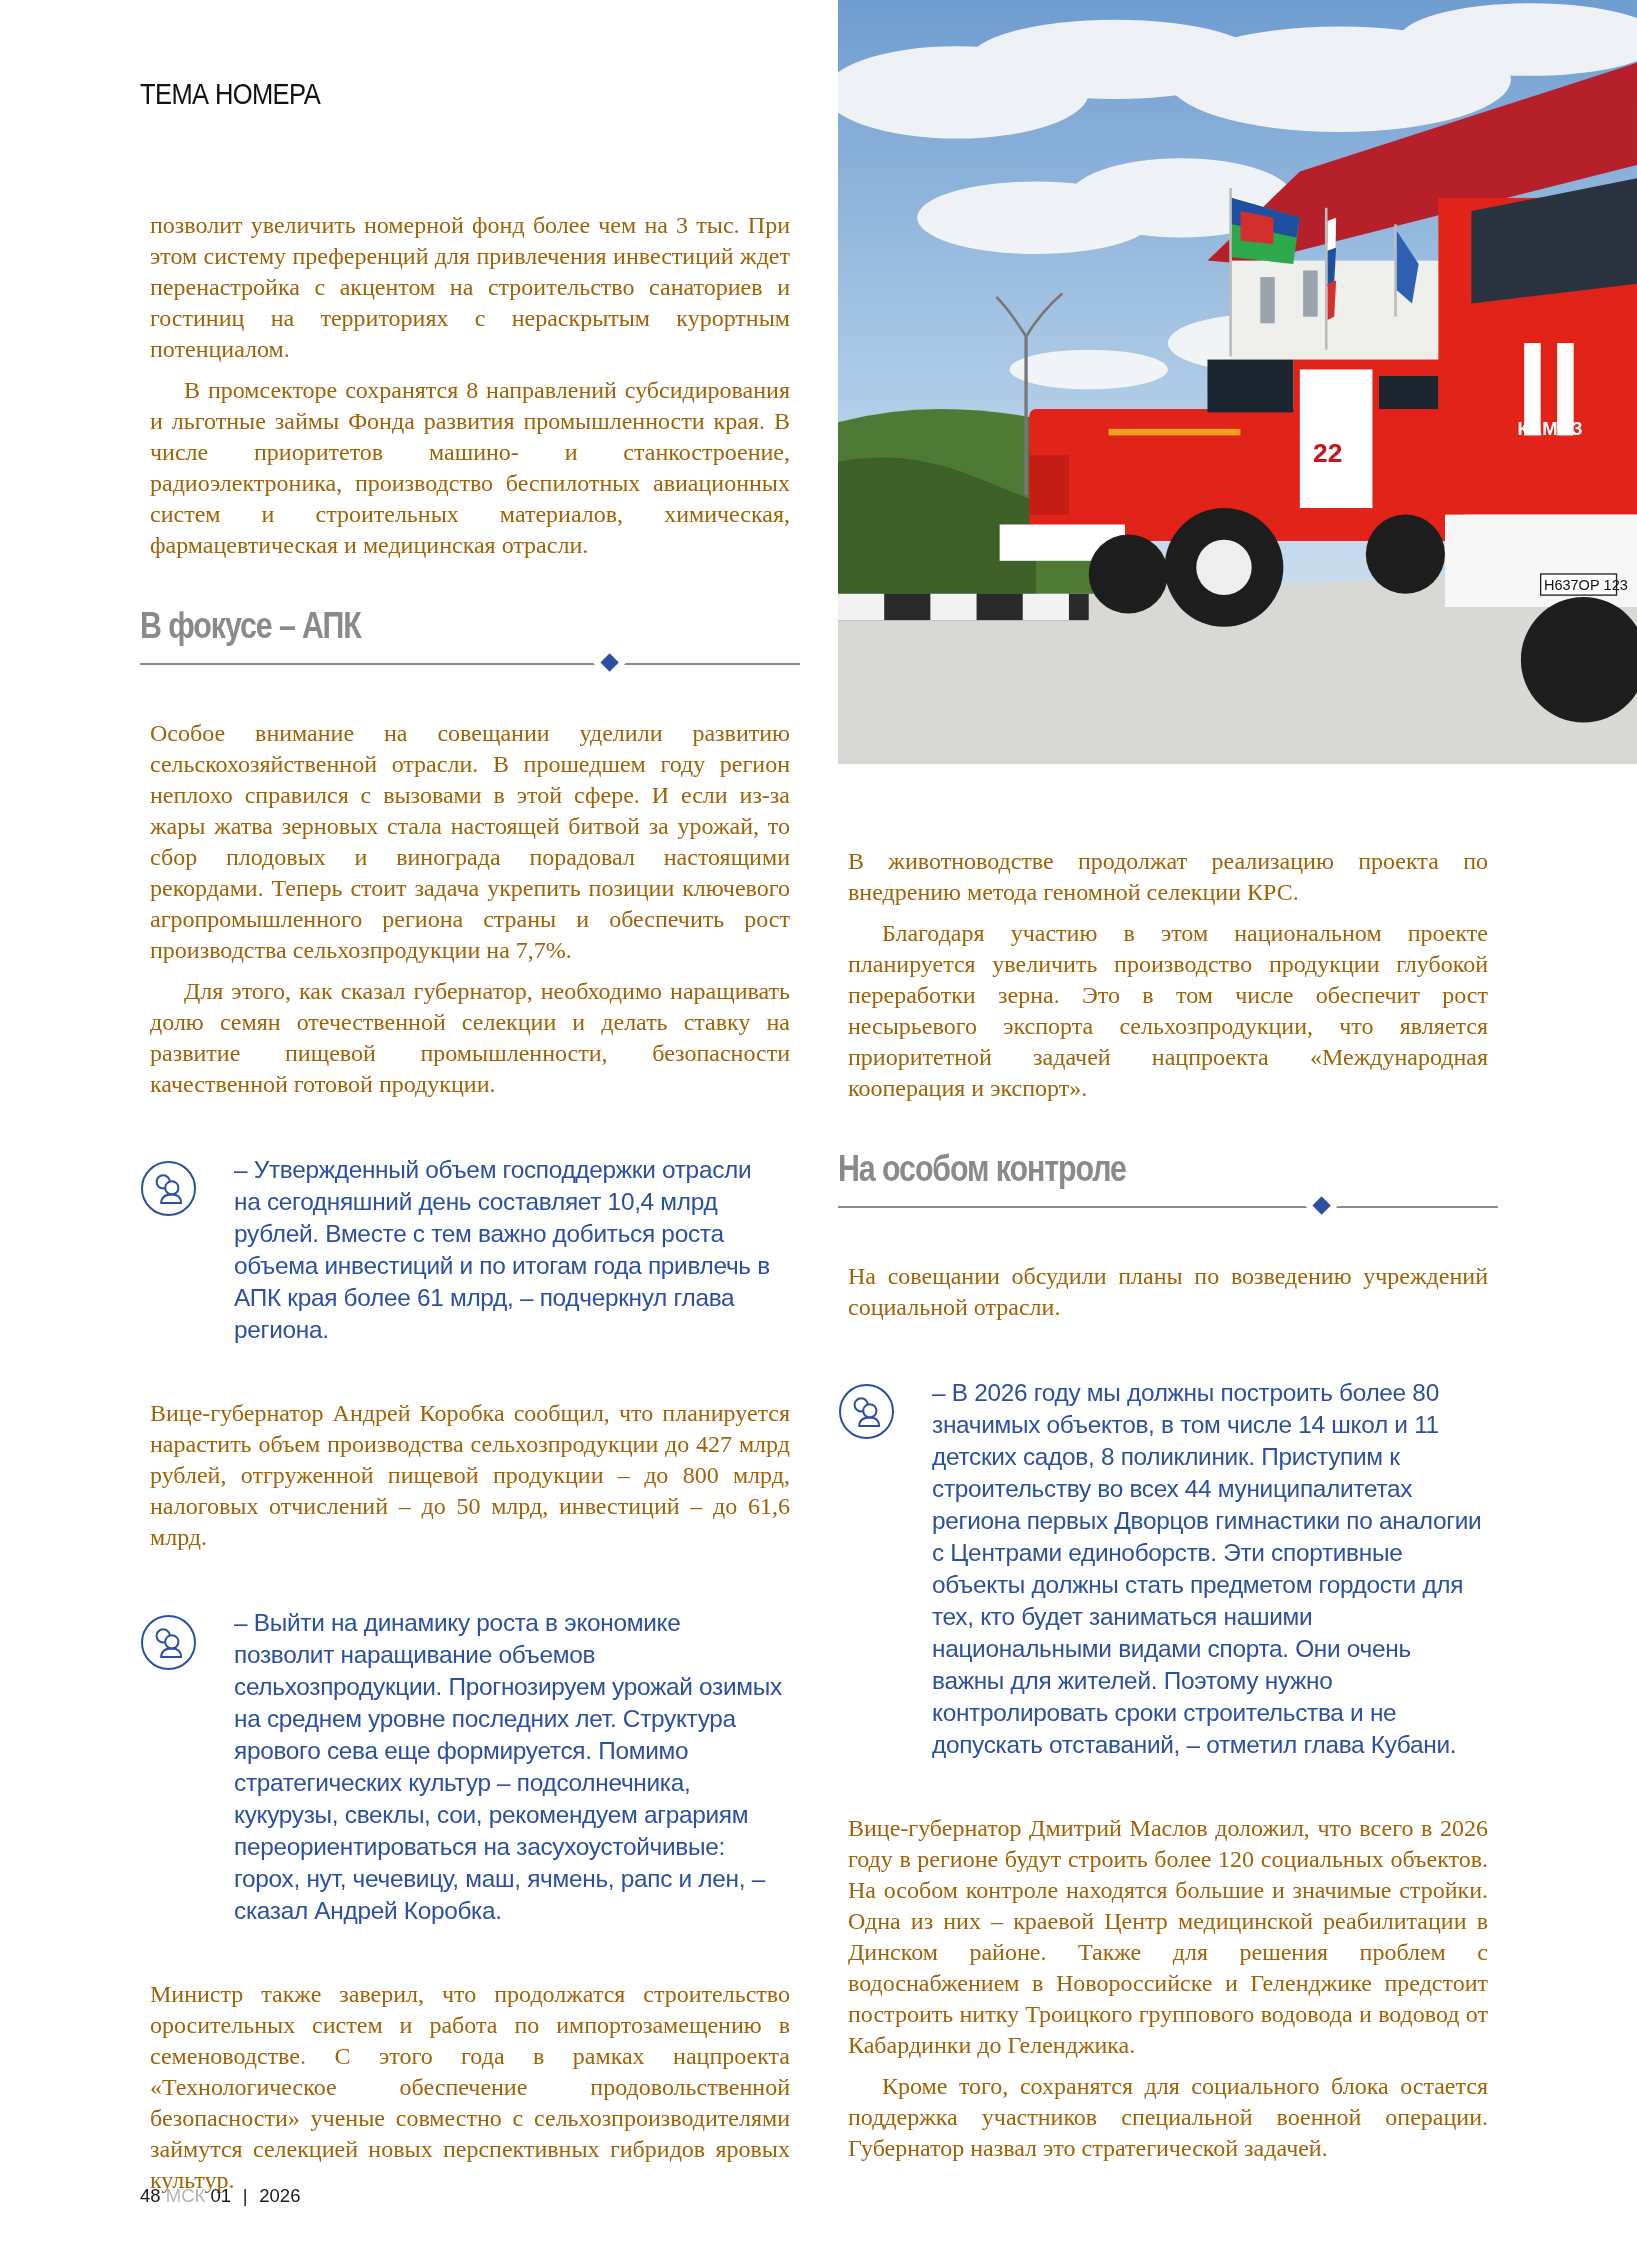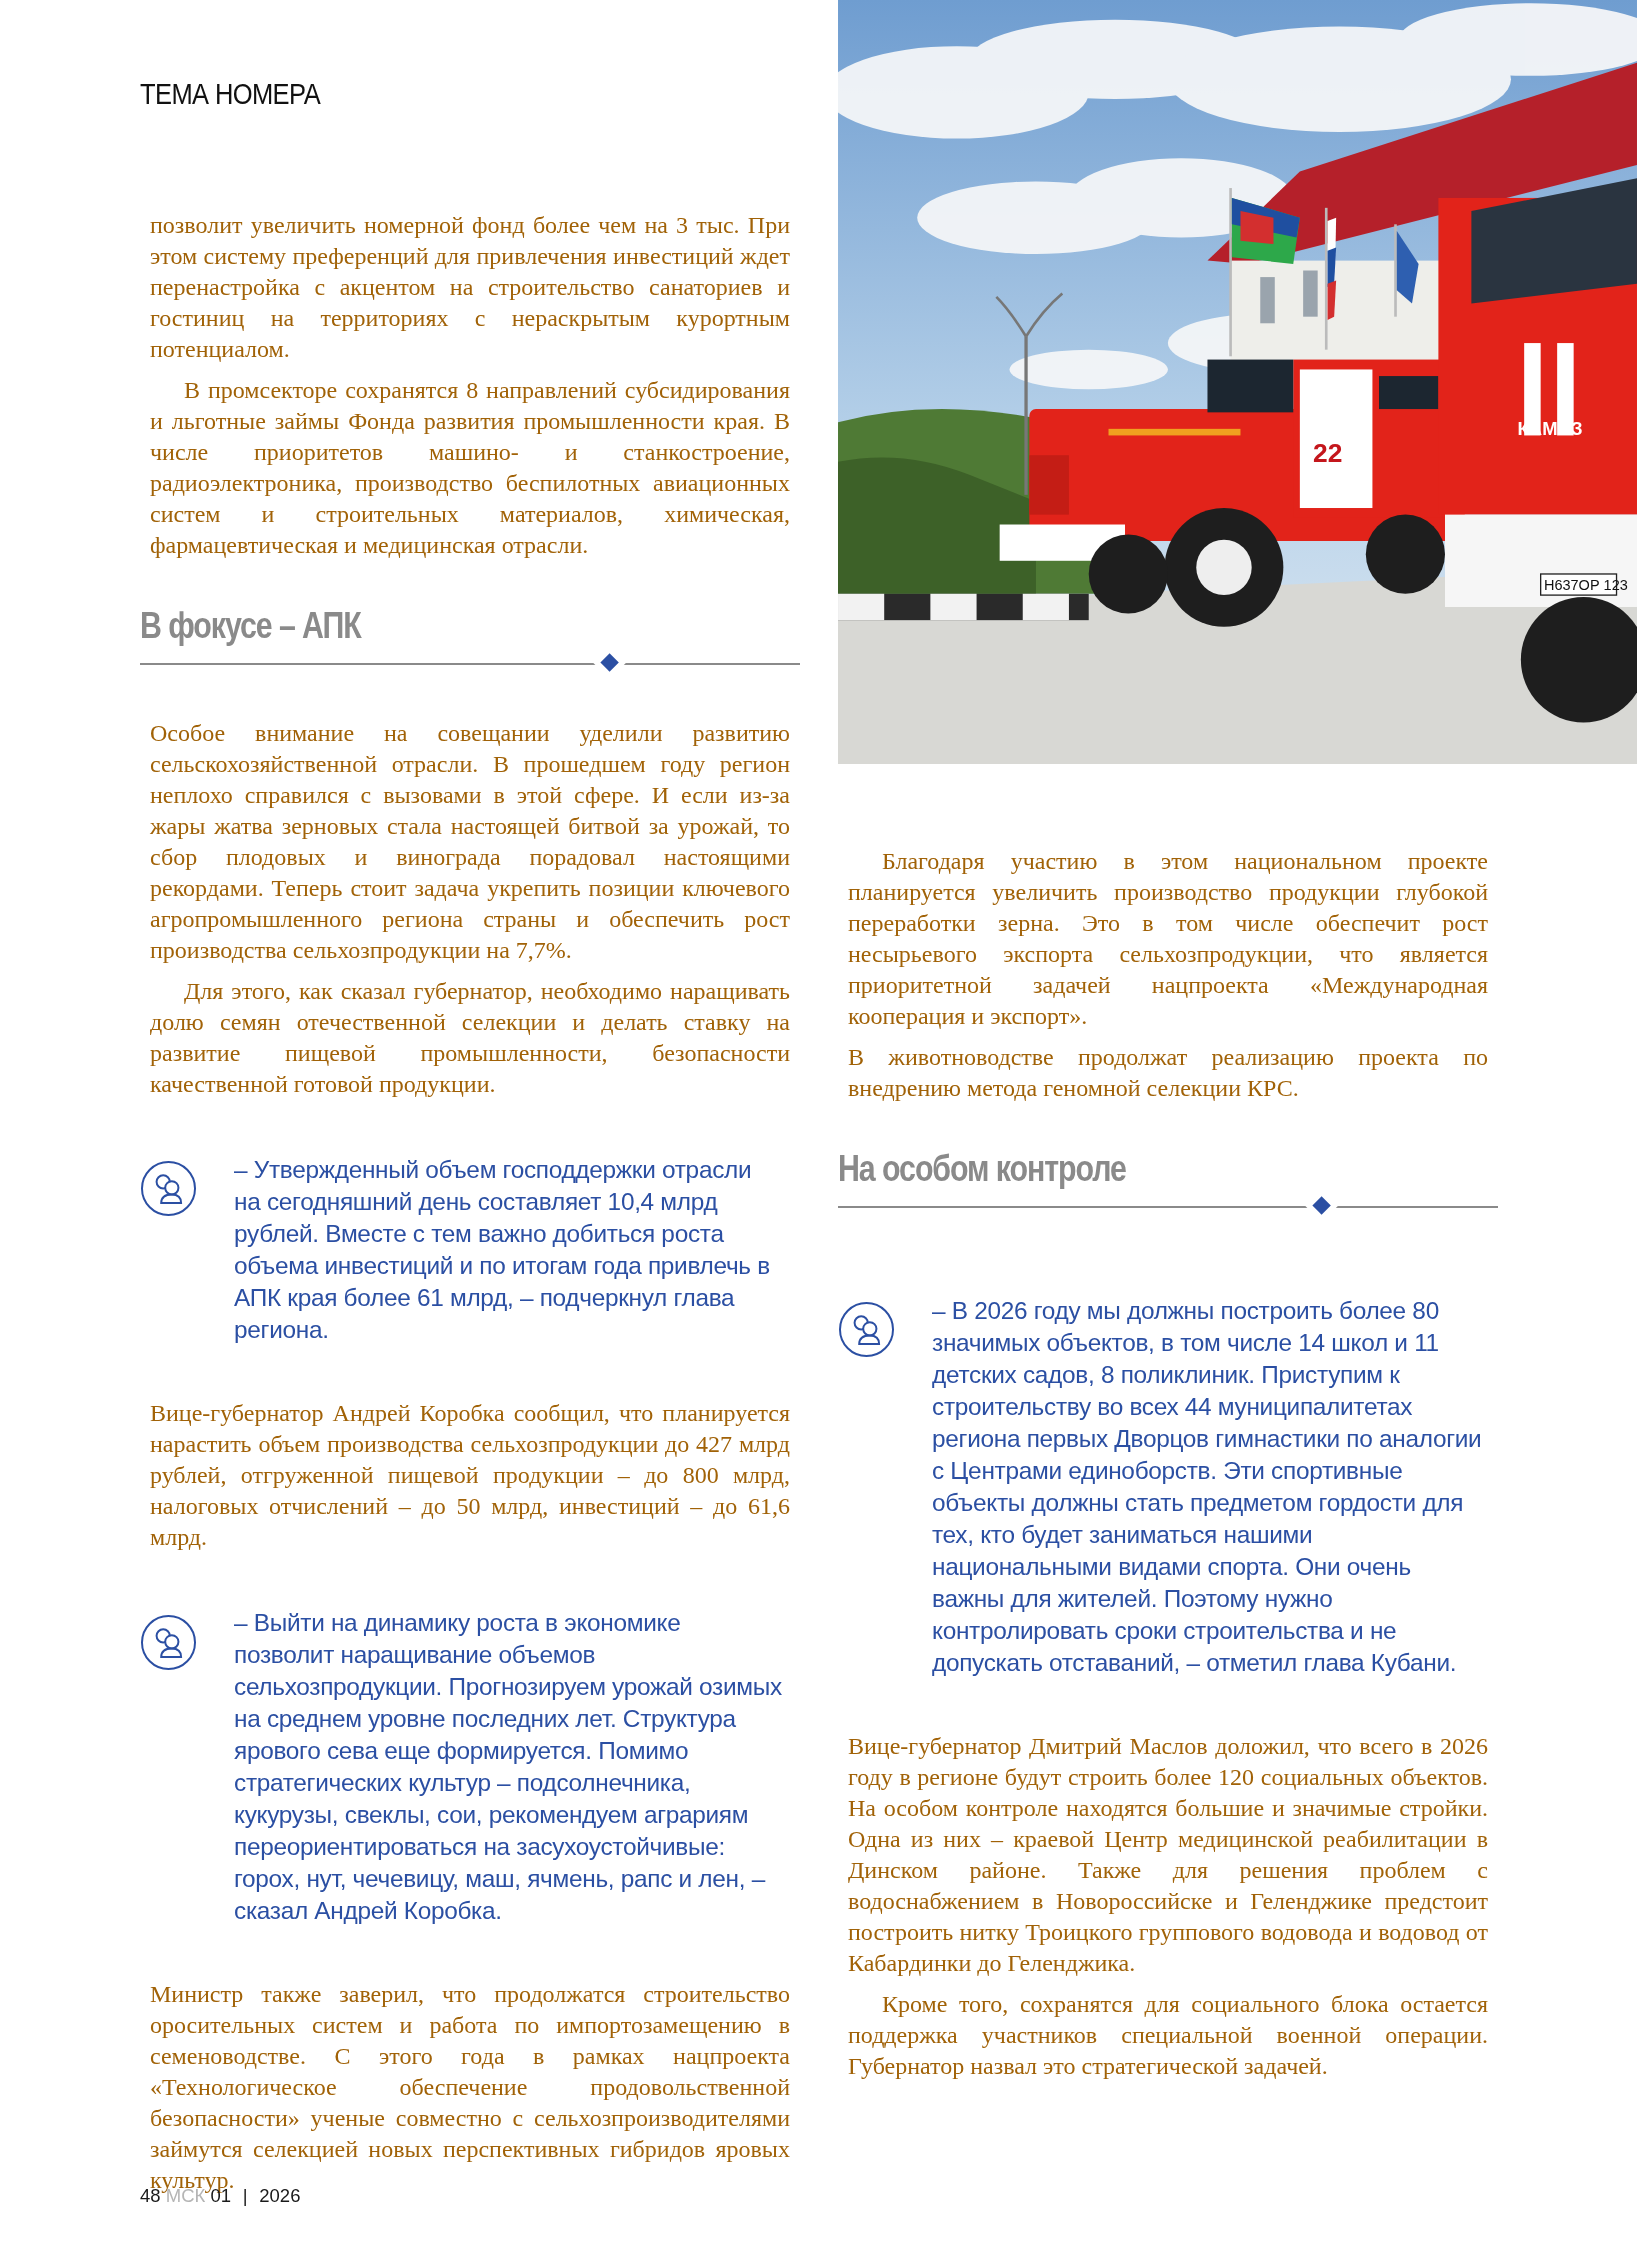--- a/index.html
+++ b/index.html
@@ -171,31 +171,32 @@
         <path d="M32 65 Q32 52 48 52 Q62 52 62 65 Z" fill="none" stroke="#2b4fa3" stroke-width="3"></path>
       </svg>
       <p class="qtext">– Выйти на динамику роста в экономике позволит наращивание объемов сельхозпродукции. Прогнозируем урожай озимых на среднем уровне последних лет. Структура ярового сева еще формируется. Помимо стратегических культур – подсолнечника, кукурузы, свеклы, сои, рекомендуем аграриям переориентироваться на засухоустойчивые: горох, нут, чечевицу, маш, ячмень, рапс и лен, – сказал Андрей Коробка.</p>
     </div>
     <div style="height: 26.4px;"></div>
 
     <p class="body-text">Министр также заверил, что продолжатся строительство оросительных систем и работа по импортозамещению в семеноводстве. С этого года в рамках нацпроекта «Технологическое обеспечение продовольственной безопасности» ученые совместно с сельхозпроизводителями займутся селекцией новых перспективных гибридов яровых культур.</p>
   </div>
 
   <div class="col col-right" style="top: 836px;">
+    <p class="body-text">В животноводстве продолжат реализацию проекта по внедрению метода геномной селекции КРС.</p>
     <p class="body-text indent">Благодаря участию в этом национальном проекте планируется увеличить производство продукции глубокой переработки зерна. Это в том числе обеспечит рост несырьевого экспорта сельхозпродукции, что является приоритетной задачей нацпроекта «Международная кооперация и экспорт».</p>
-    <p class="body-text">В животноводстве продолжат реализацию проекта по внедрению метода геномной селекции КРС.</p>
 
     <div style="height: 34px;"></div>
     <h2 class="section-head">На особом контроле</h2>
     <div class="rule" style="margin-top: 6.6px;">
       <div class="line"></div>
       <div class="diamond" style="left: 477px;"></div>
     </div>
     <div style="height: 34px;"></div>
 
+    <p class="body-text">На совещании обсудили планы по возведению учреждений социальной отрасли.</p>
 
     <div style="height: 28px;"></div>
     <div class="quote">
       <svg class="qicon" viewBox="0 0 86 86">
         <circle cx="43" cy="43" r="40" fill="none" stroke="#2b4fa3" stroke-width="3"></circle>
         <circle cx="35" cy="33" r="10" fill="none" stroke="#2b4fa3" stroke-width="3"></circle>
         <circle cx="48" cy="42" r="10" fill="#ffffff" stroke="#2b4fa3" stroke-width="3"></circle>
         <path d="M32 65 Q32 52 48 52 Q62 52 62 65 Z" fill="none" stroke="#2b4fa3" stroke-width="3"></path>
       </svg>
       <p class="qtext">– В 2026 году мы должны построить более 80 значимых объектов, в том числе 14 школ и 11 детских садов, 8 поликлиник. Приступим к строительству во всех 44 муниципалитетах региона первых Дворцов гимнастики по аналогии с Центрами единоборств. Эти спортивные объекты должны стать предметом гордости для тех, кто будет заниматься нашими национальными видами спорта. Они очень важны для жителей. Поэтому нужно контролировать сроки строительства и не допускать отставаний, – отметил глава Кубани.</p>

